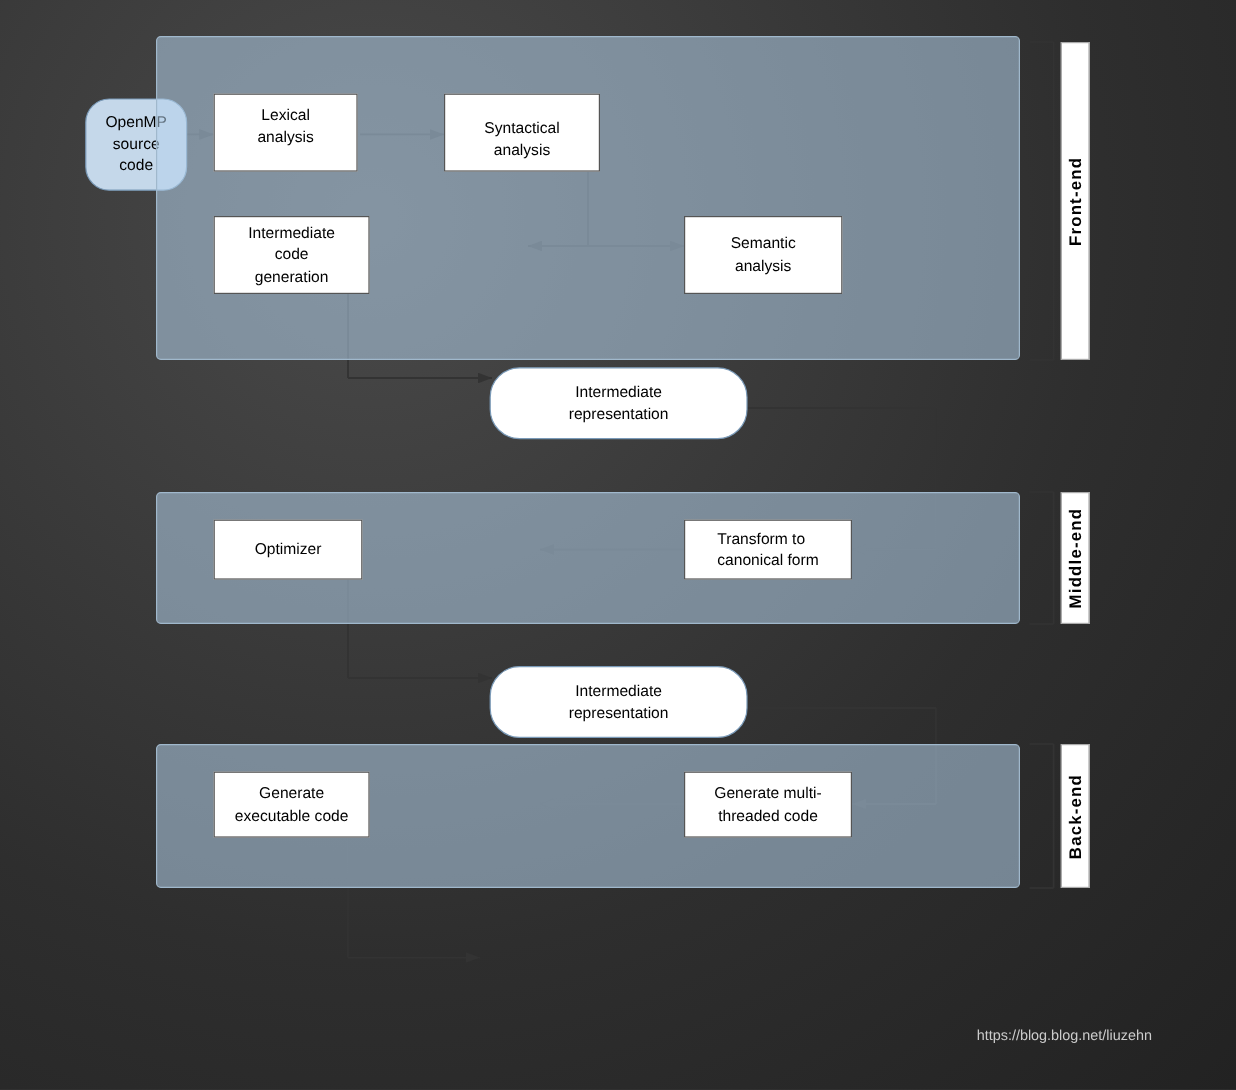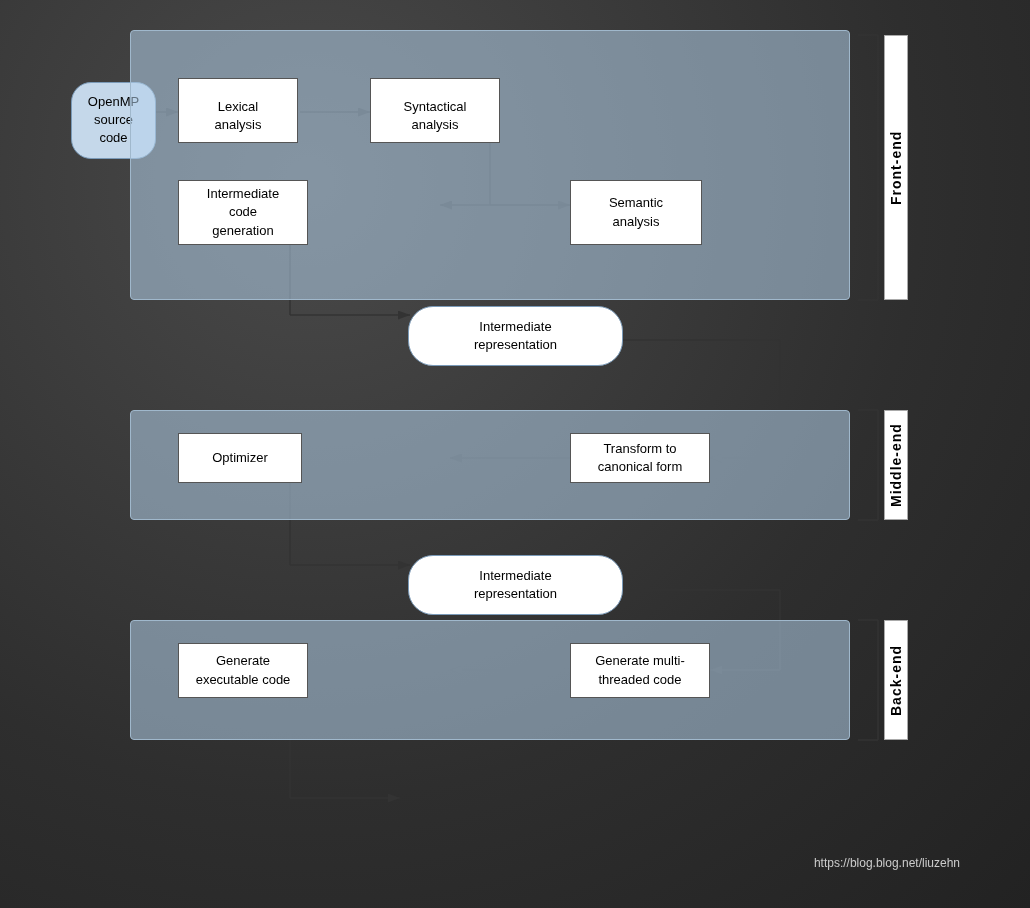--- a/index.html
+++ b/index.html
@@ -186,21 +186,21 @@
     <line x1="848" y1="600" x2="848" y2="720" stroke="#333" stroke-width="1.5"></line>
     <line x1="848" y1="720" x2="828" y2="720" stroke="#333" stroke-width="1.5"></line>
 
   </svg>
 
   <div class="source-node" style="white-space: pre-line; top: 62px; left: 12px; width: 85px;">OpenMP
 source code</div>
 
   <div class="panel panel-frontend"></div>
 
-  <div class="process-box" style="left: 148px; top: 58px; width: 120px; height: 65px; display:flex; align-items:flex-end; justify-content:center;">
+  <div class="process-box" style="left: 148px; top: 58px; width: 120px; height: 65px; display:flex; align-items:flex-start; justify-content:center;">
     <span style="white-space:pre-line; text-align:center;">Lexical
 analysis</span>
   </div>
 
   <div class="process-box" style="left: 340px; top: 58px; width: 130px; height: 65px; display:flex; align-items:flex-end; justify-content:center;">
     <span style="white-space:pre-line; text-align:center;">Syntactical
 analysis</span>
   </div>
 
   <div class="process-box" style="left: 148px; top: 160px; width: 130px; height: 65px; display:flex; align-items:center; justify-content:flex-start;">
@@ -220,21 +220,21 @@
 representation</span>
   </div>
 
   <div class="panel panel-middleend"></div>
 
   <div class="process-box" style="left: 148px; top: 413px; width: 124px; height: 50px; display:flex; align-items:center; justify-content:center;">
     <span style="white-space:pre-line; text-align:center;">Optimizer</span>
   </div>
 
   <div class="process-box" style="left: 540px; top: 413px; width: 140px; height: 50px; display:flex; align-items:center; justify-content:center;">
-    <span style="white-space:pre-line; text-align:center;">Transform to
+    <span style="white-space:pre-line; text-align:left;">Transform to
 canonical form</span>
   </div>
 
   <div class="section-label" style="top: 390px; right: 62px; height: 110px; display:flex; align-items:center; justify-content:center;">Middle-end</div>
 
   <div class="pill-node" style="left: 378px; top: 535px; width: 215px; height: 60px; display:flex; align-items:center; justify-content:center;">
     <span style="white-space:pre-line; text-align:center;">Intermediate
 representation</span>
   </div>
 

